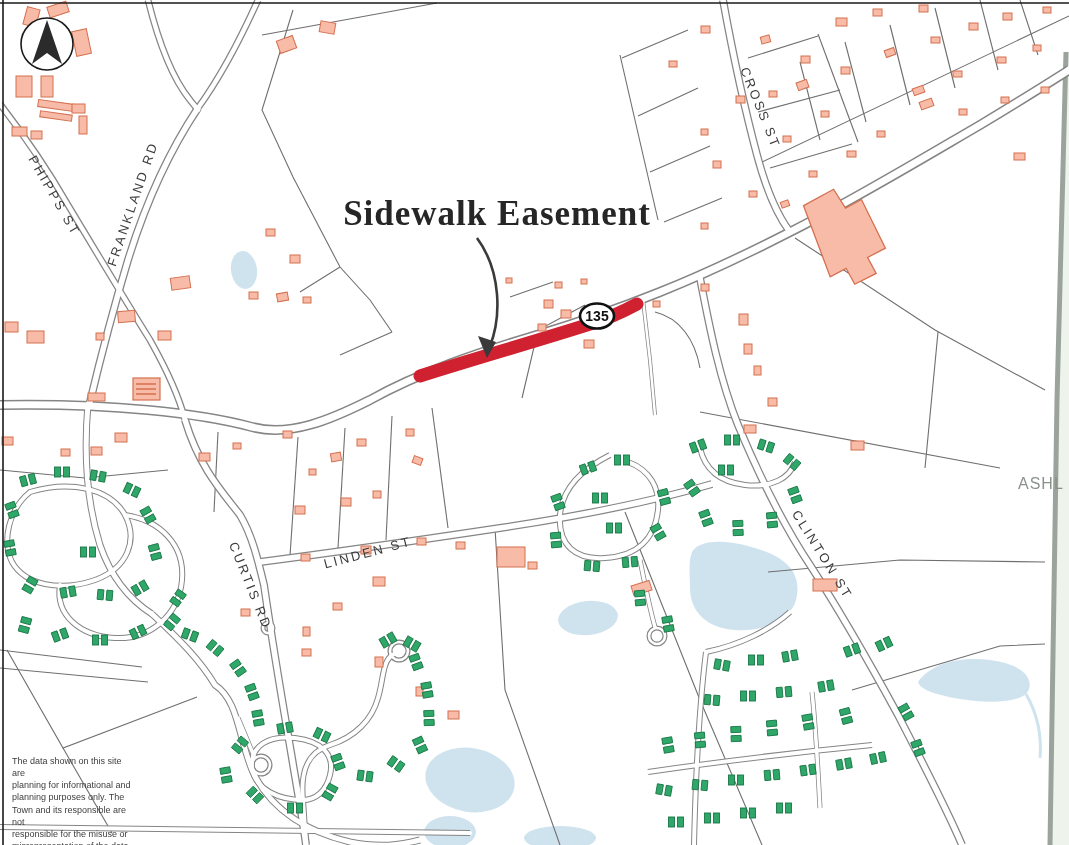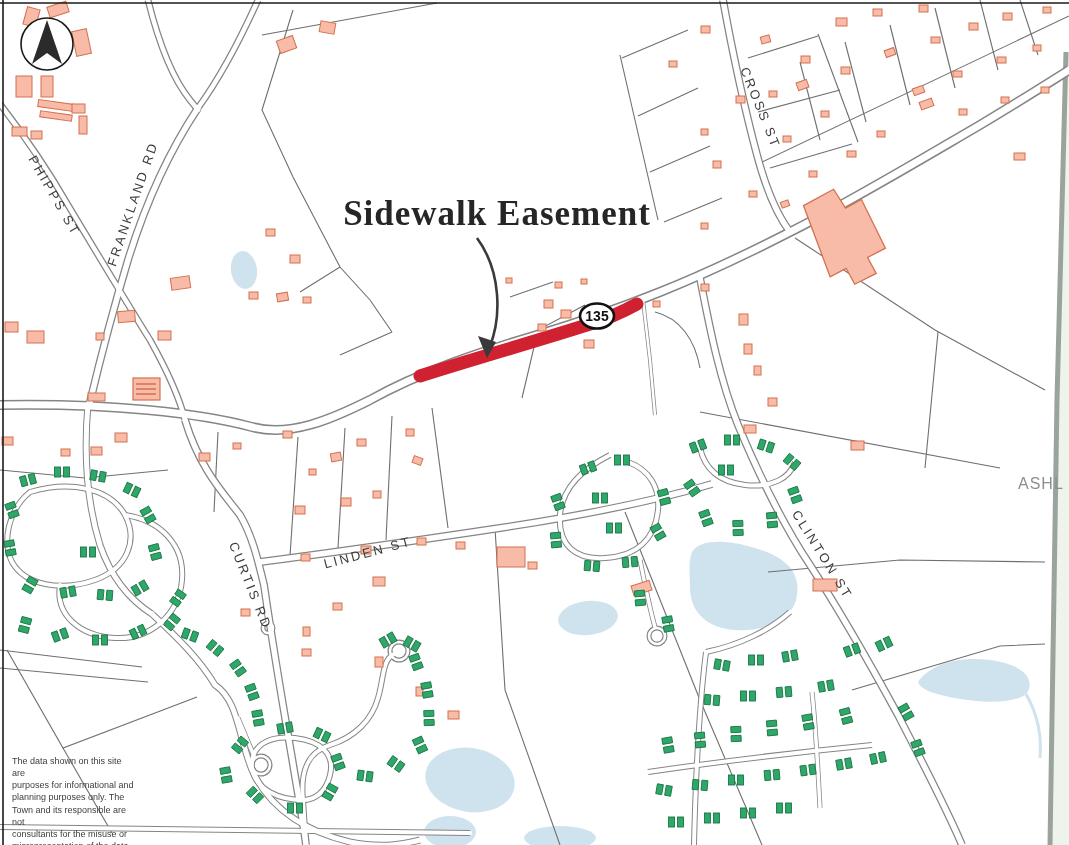--- a/index.html
+++ b/index.html
@@ -643,19 +643,19 @@
     <polygon points="487,358 478,336 496,342" fill="#3a3a3a"></polygon>
   </g>
 
   <text class="town-label" x="1018" y="489">ASHL</text>
 
   <path d="M 3,0 V 845 M 0,3 H 1069" stroke="#1b1b1b" stroke-width="1.6" fill="none"></path>
 </svg>
 
 <div class="disclaimer">
   <span>The data shown on this site are</span>
-  <span>purposes for informational and</span>
+  <span>planning for informational and</span>
   <span>planning purposes only.  The</span>
   <span>Town and its responsible are not</span>
-  <span>consultants for the misuse or</span>
+  <span>responsible for the misuse or</span>
   <span>misrepresentation of the data.</span>
 </div>
 </div>
 
 </body></html>

